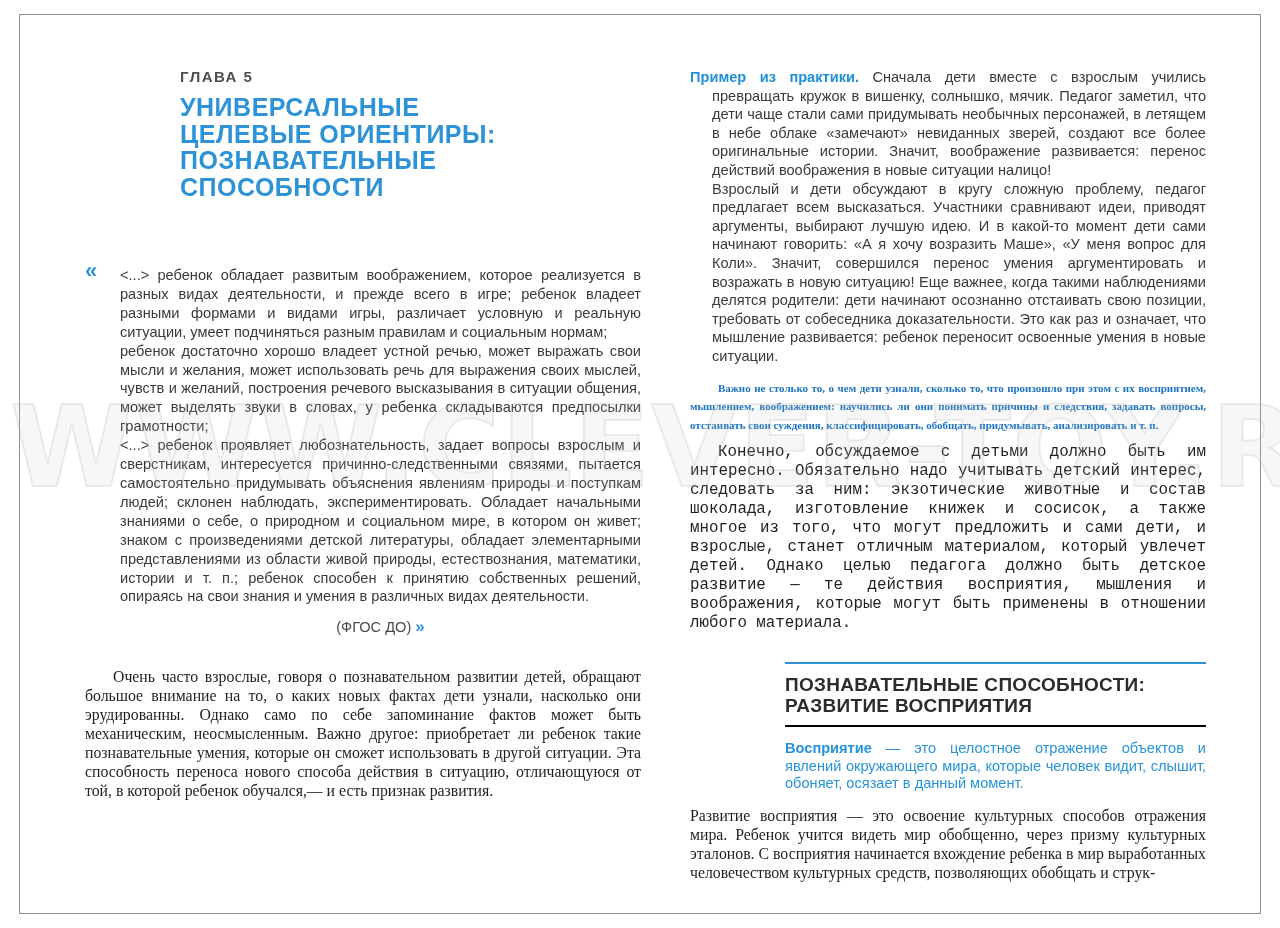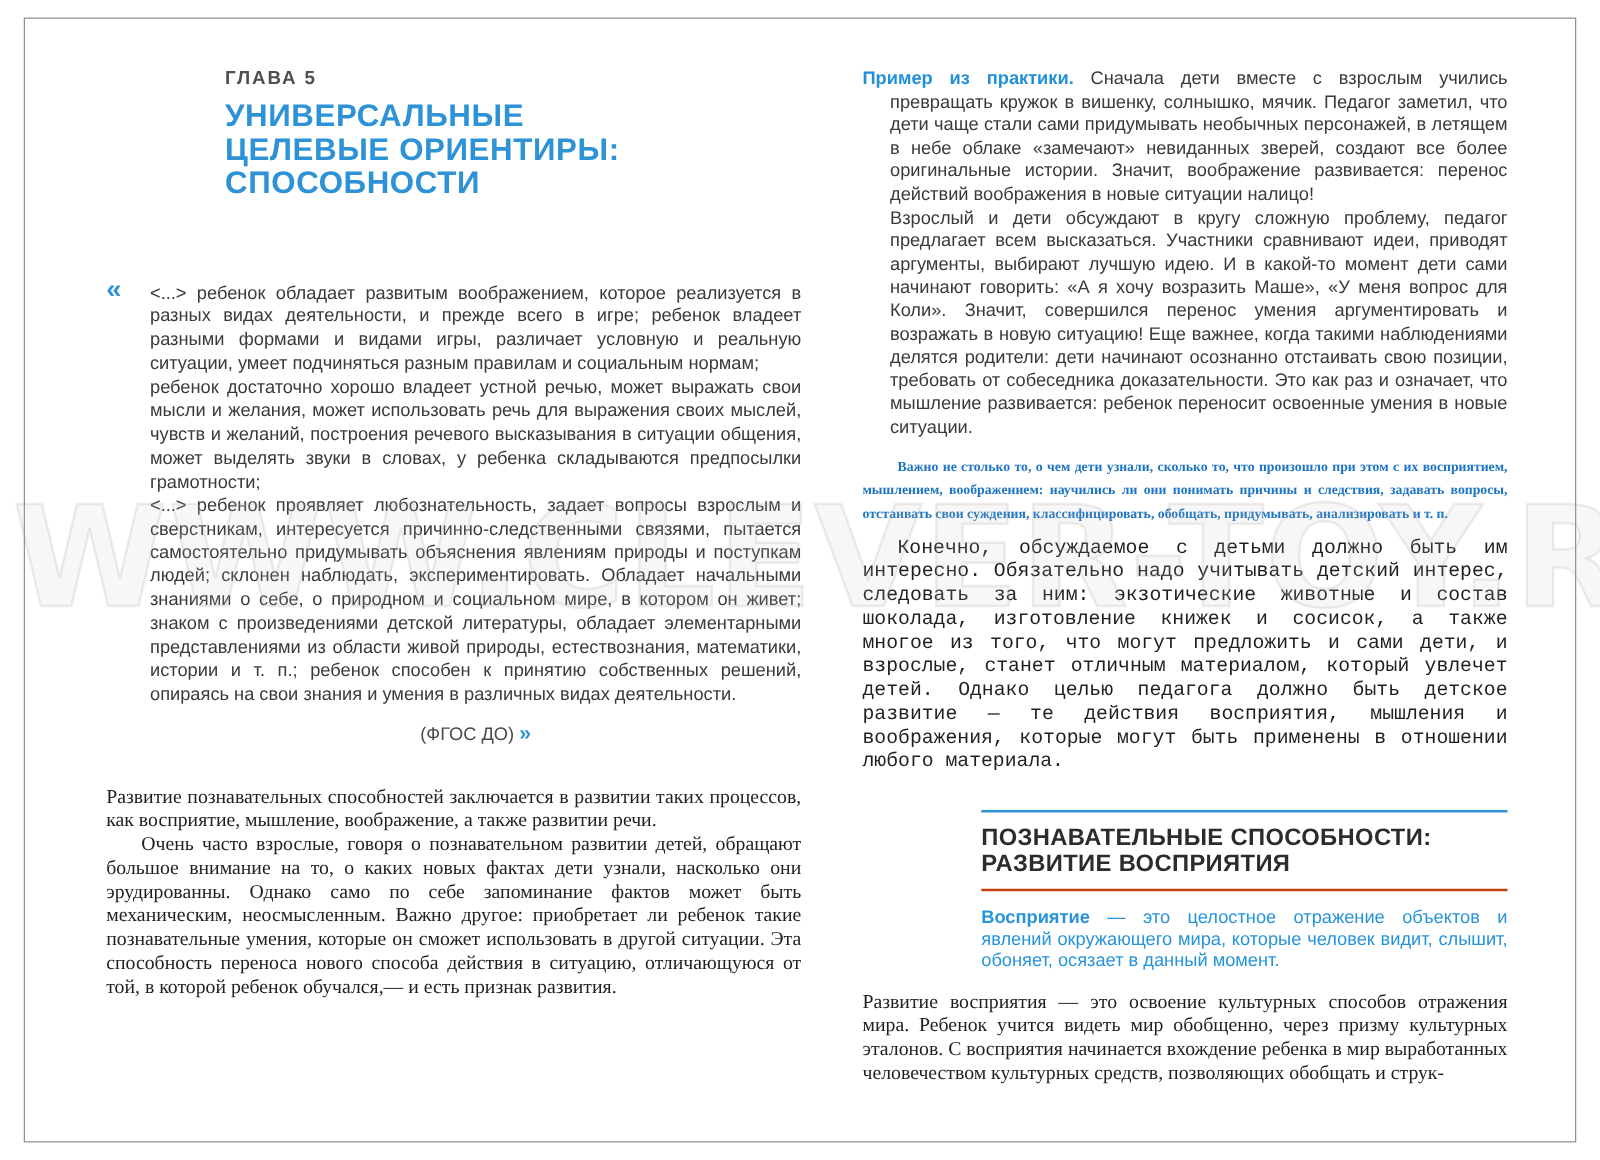--- a/index.html
+++ b/index.html
@@ -13,21 +13,21 @@
   
   .watermark{
     position:absolute;left:10px;top:372px;width:1260px;text-align:center;
     font-family:"DejaVu Sans",sans-serif;font-weight:900;font-size:112px;line-height:150px;
     white-space:nowrap;letter-spacing:1px;
     color:rgba(190,190,190,0.13);
     -webkit-text-stroke:2px rgba(165,165,165,0.20);
     pointer-events:none;z-index:5;
   }
 
-  .col{position:absolute;top:54px;z-index:2;}
+  .col{position:absolute;top:68px;z-index:2;}
   .col-left{left:85px;width:556px;}
   .col-right{left:690px;width:516px;}
 
   
   .chapter-label{margin-left:95px;font-size:15px;font-weight:bold;color:#4f4f4f;letter-spacing:1.5px;}
   .chapter-title{margin-left:95px;margin-top:9px;color:#2e93d6;font-weight:bold;font-size:25px;line-height:26.5px;letter-spacing:0.5px;}
 
   
   .quote-block{position:relative;margin-top:66px;padding-left:35px;font-size:14.6px;line-height:18.9px;color:#3a3a3a;text-align:justify;}
   .quote-block p{margin:0;}
@@ -50,21 +50,21 @@
   .example .ex-label{color:#2190d8;font-weight:bold;}
 
   .highlight{
     font-family:"Liberation Serif",serif;font-weight:bold;color:#1e74c4;
     font-size:11px;line-height:18.6px;text-align:justify;text-indent:28px;margin-top:13px;
   }
   .right-body{margin-top:9px;font-family:Liberation Mono, monospace;}
 
   .section-head{
     margin-left:95px;margin-top:29px;
-    border-top:2px solid #2e93d6;border-bottom:2px solid #c2410c;
+    border-top:2px solid #2e93d6;border-bottom:2px solid #000000;
     padding:10px 0 9px;
     font-size:19px;font-weight:bold;color:#2c2c2c;line-height:21px;letter-spacing:0.3px;
   }
 
   .definition{margin-left:95px;margin-top:13px;font-size:14.6px;line-height:17.6px;color:#2794d9;font-weight:500;text-align:justify;}
   .definition .term{font-weight:bold;}
 
   .closing{margin-top:13px;}
 </style>
 </head>
@@ -72,36 +72,36 @@
 
 <div class="frame"></div>
 
 <div class="watermark">WWW.CLEVER-TOY.RU</div>
 
 <div class="col col-left">
   <div class="chapter-label">ГЛАВА 5</div>
   <div class="chapter-title">
     <div>УНИВЕРСАЛЬНЫЕ</div>
     <div>ЦЕЛЕВЫЕ ОРИЕНТИРЫ:</div>
+    <div>ПОЗНАВАТЕЛЬНЫЕ</div>
     <div>СПОСОБНОСТИ</div>
   </div>
 
   <div class="quote-block">
     <span class="qmark">«</span>
     <p>&lt;...&gt; ребенок обладает развитым воображением, которое реализуется в разных видах деятельности, и прежде всего в игре; ребенок владеет разными формами и видами игры, различает условную и реальную ситуации, умеет подчиняться разным правилам и социальным нормам;</p>
     <p>ребенок достаточно хорошо владеет устной речью, может выражать свои мысли и желания, может использовать речь для выражения своих мыслей, чувств и желаний, построения речевого высказывания в ситуации общения, может выделять звуки в словах, у ребенка складываются предпосылки грамотности;</p>
     <p>&lt;...&gt; ребенок проявляет любознательность, задает вопросы взрослым и сверстникам, интересуется причинно-следственными связями, пытается самостоятельно придумывать объяснения явлениям природы и поступкам людей; склонен наблюдать, экспериментировать. Обладает начальными знаниями о себе, о природном и социальном мире, в котором он живет; знаком с произведениями детской литературы, обладает элементарными представлениями из области живой природы, естествознания, математики, истории и т. п.; ребенок способен к принятию собственных решений, опираясь на свои знания и умения в различных видах деятельности.</p>
     <div class="quote-attr">
       <span>(ФГОС ДО)</span>
       <span class="close-mark">»</span>
     </div>
   </div>
 
   <div class="serif-body left-body">
-    <p>Развитие познавательных способностей заключается в развитии таких процессов, как восприятие, мышление, воображение, а также развитии речи.</p>
     <p class="ind">Очень часто взрослые, говоря о познавательном развитии детей, обращают большое внимание на то, о каких новых фактах дети узнали, насколько они эрудированны. Однако само по себе запоминание фактов может быть механическим, неосмысленным. Важно другое: приобретает ли ребенок такие познавательные умения, которые он сможет использовать в другой ситуации. Эта способность переноса нового способа действия в ситуацию, отличающуюся от той, в которой ребенок обучался,— и есть признак развития.</p>
   </div>
 
 </div>
 
 <div class="col col-right">
   <div class="example">
     <p class="hang"><span class="ex-label">Пример из практики.</span> <span>Сначала дети вместе с взрослым учились превращать кружок в вишенку, солнышко, мячик. Педагог заметил, что дети чаще стали сами придумывать необычных персонажей, в летящем в небе облаке «замечают» невиданных зверей, создают все более оригинальные истории. Значит, воображение развивается: перенос действий воображения в новые ситуации налицо!</span></p>
     <p>Взрослый и дети обсуждают в кругу сложную проблему, педагог предлагает всем высказаться. Участники сравнивают идеи, приводят аргументы, выбирают лучшую идею. И в какой-то момент дети сами начинают говорить: «А я хочу возразить Маше», «У меня вопрос для Коли». Значит, совершился перенос умения аргументировать и возражать в новую ситуацию! Еще важнее, когда такими наблюдениями делятся родители: дети начинают осознанно отстаивать свою позиции, требовать от собеседника доказательности. Это как раз и означает, что мышление развивается: ребенок переносит освоенные умения в новые ситуации.</p>
   </div>

